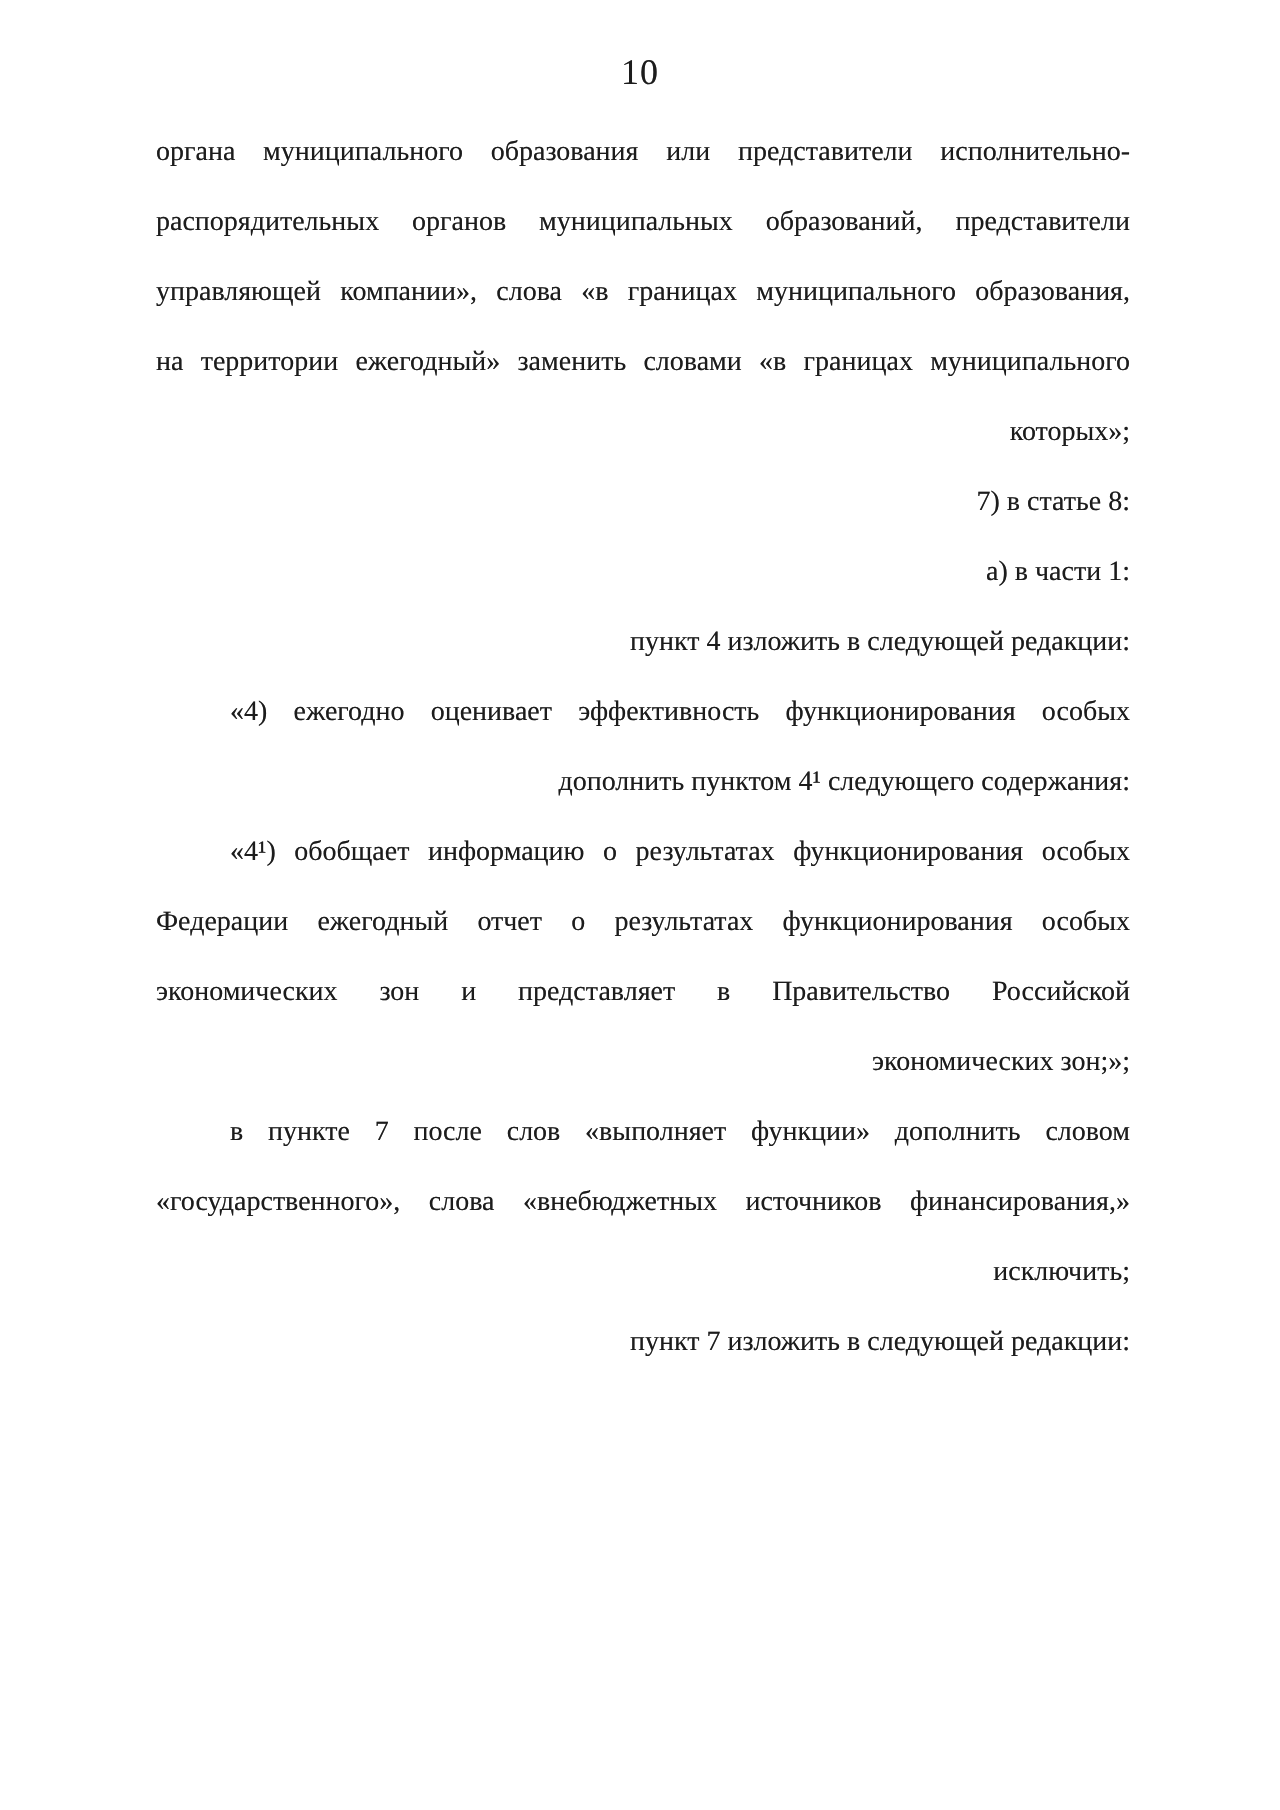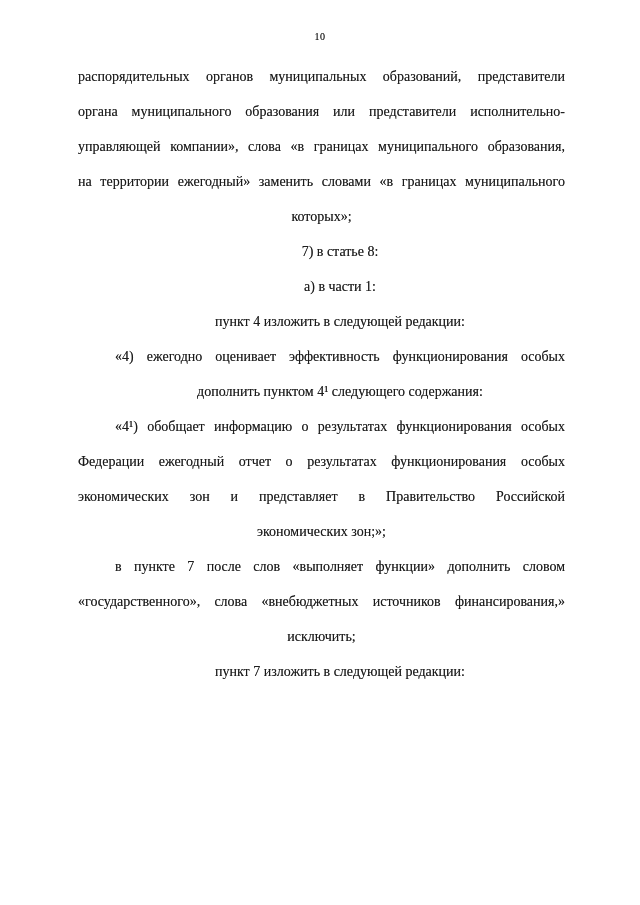--- a/index.html
+++ b/index.html
@@ -17,56 +17,56 @@
       color: #1c1c1c;
       text-shadow: 0 0 0.3px rgba(20,20,20,0.55);
     }
     .page-number {
       position: absolute;
       top: 19px;
       left: 0;
       width: 100%;
       height: 35px;
       line-height: 35px;
-      font-size: 10px;
+      font-size: 18px;
       text-align: center;
       letter-spacing: 0.5px;
     }
     .doc-body {
       position: absolute;
       top: 59px;
       left: 78px;
       width: 487px;
     }
     .line {
       height: 35px;
       line-height: 35px;
       font-size: 14px;
-      text-align: center;
+      text-align: right;
     }
     
     .just {
       text-align: justify;
       text-align-last: justify;
     }
     
     .ind {
       padding-left: 37px;
     }
   </style>
 </head>
 <body>
 
 <div class="page">
 
   <div class="page-number">10</div>
 
   <div class="doc-body">
+    <div class="line just">органа муниципального образования или представители исполнительно-</div>
     <div class="line just">распорядительных органов муниципальных образований, представители</div>
-    <div class="line just">органа муниципального образования или представители исполнительно-</div>
     <div class="line just">управляющей компании», слова «в границах муниципального образования,</div>
     <div class="line just">на территории ежегодный» заменить словами «в границах муниципального</div>
     <div class="line">которых»;</div>
     <div class="line ind">7) в статье 8:</div>
     <div class="line ind">а) в части 1:</div>
     <div class="line ind">пункт 4 изложить в следующей редакции:</div>
     <div class="line ind just">«4) ежегодно оценивает эффективность функционирования особых</div>
     <div class="line ind">дополнить пунктом 4¹ следующего содержания:</div>
     <div class="line ind just">«4¹) обобщает информацию о результатах функционирования особых</div>
     <div class="line just">Федерации ежегодный отчет о результатах функционирования особых</div>

